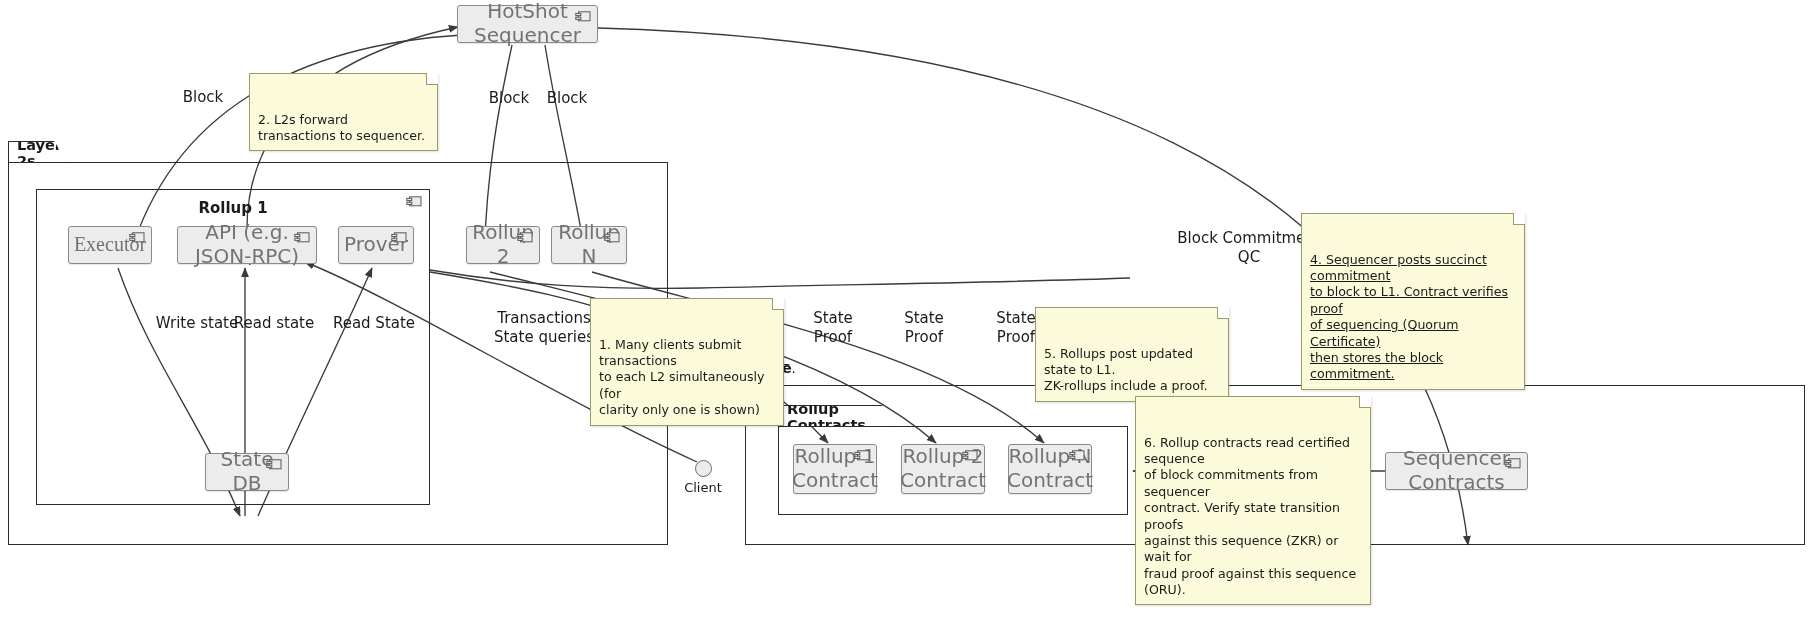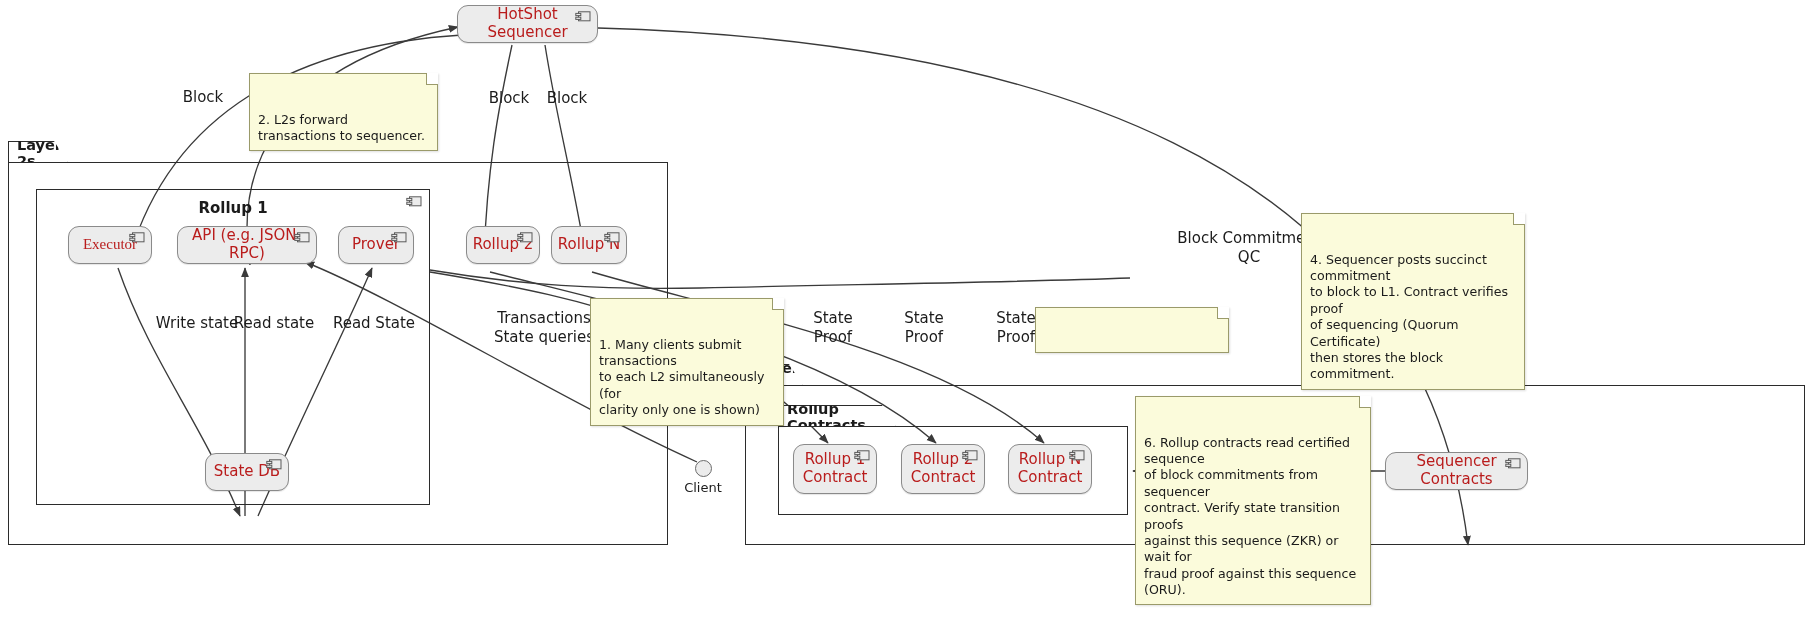--- a/index.html
+++ b/index.html
@@ -22,28 +22,28 @@
     width: 1814px;
     height: 635px;
     pointer-events: none;
   }
 
   
   .component {
     position: absolute;
     background: #ECECEC;
     border: 1px solid #8a8a8a;
-    border-radius: 11px;
+    border-radius: 3px;
     box-sizing: border-box;
     display: flex;
     align-items: center;
     justify-content: center;
     text-align: center;
-    font-size: 15px;
-    color: #b91c1c;
+    font-size: 20px;
+    color: #737373;
     line-height: 1.18;
     white-space: pre-line;
     box-shadow: 0 1px 1px rgba(0,0,0,0.10);
   }
   .component .cicon {
     position: absolute;
     right: 6px;
     top: 5px;
     width: 16px;
     height: 11px;
@@ -361,37 +361,39 @@
 
   <div class="elabel" style="left:1249px; top:229px;">Block Commitment
 QC</div>
 
   <div class="note" style="left:249px; top:73px; width:189px;">
     <span class="fold"></span>
     <span>2. L2s forward transactions to sequencer.</span>
   </div>
 
 
-  <div class="note" style="left:1301px; top:213px; width:224px;">
+  <div class="note" style="left:1301px; top:213px; width:224px;text-decoration:underline;">
     <span class="fold"></span>
     <span>4. Sequencer posts succinct commitment
     to block to L1. Contract verifies proof
     of sequencing (Quorum Certificate)
     then stores the block commitment.</span>
   </div>
 
   <div class="note" style="left:590px; top:298px; width:194px;">
     <span class="fold"></span>
     <span>1. Many clients submit transactions
     to each L2 simultaneously (for
     clarity only one is shown)</span>
   </div>
 
   <div class="note" style="left:1035px; top:307px; width:194px;">
     <span class="fold"></span>
+    <span>5. Rollups post updated state to L1.
+    ZK-rollups include a proof.</span>
   </div>
 
   <div class="note" style="left:1135px; top:396px; width:236px;">
     <span class="fold"></span>
     <span>6. Rollup contracts read certified sequence
     of block commitments from sequencer
     contract. Verify state transition proofs
     against this sequence (ZKR) or wait for
     fraud proof against this sequence (ORU).</span>
   </div>

